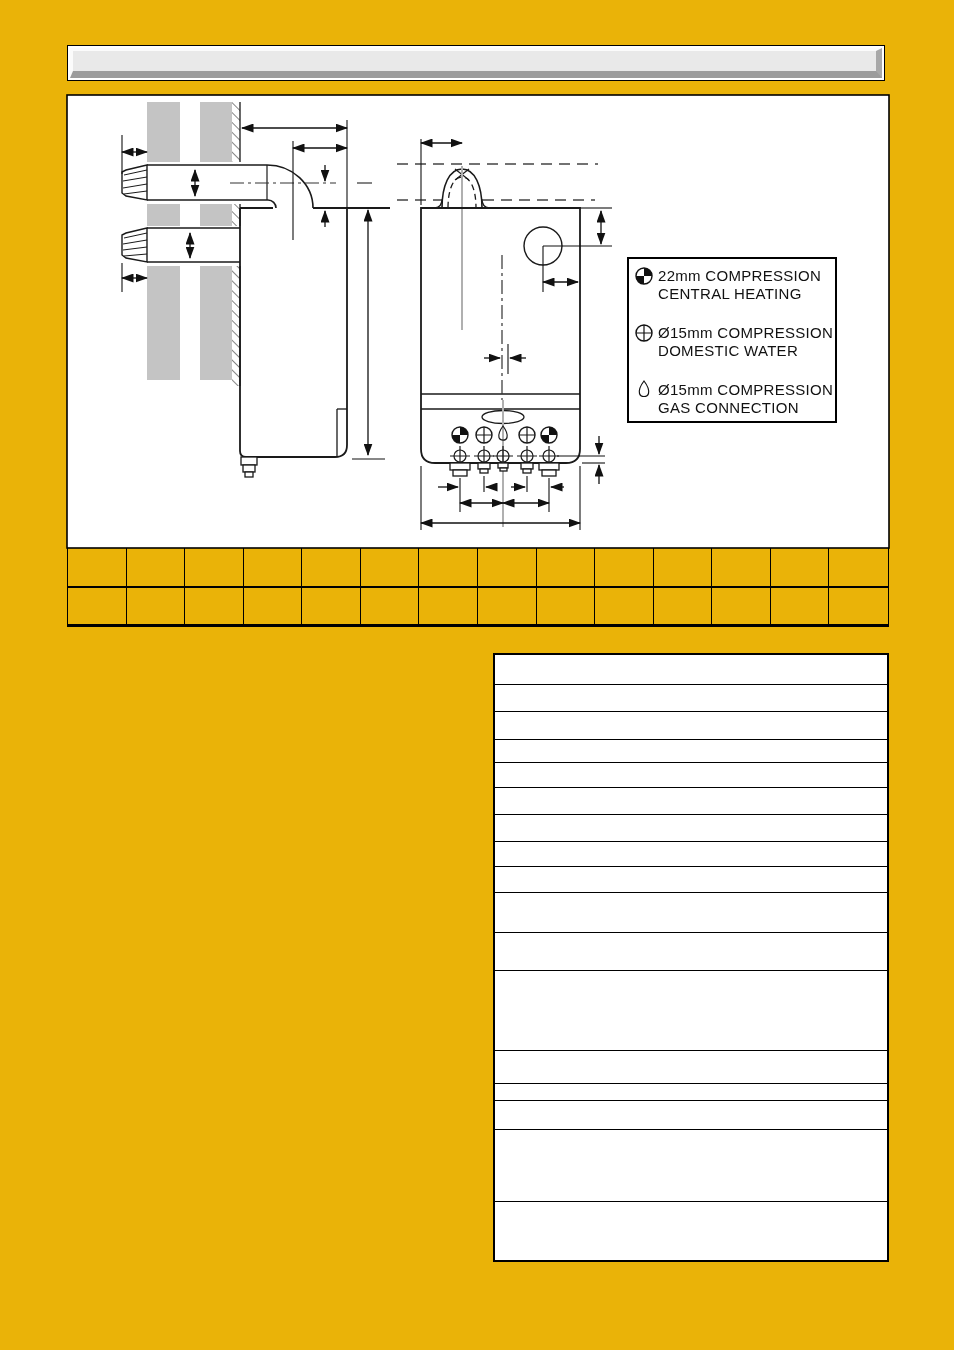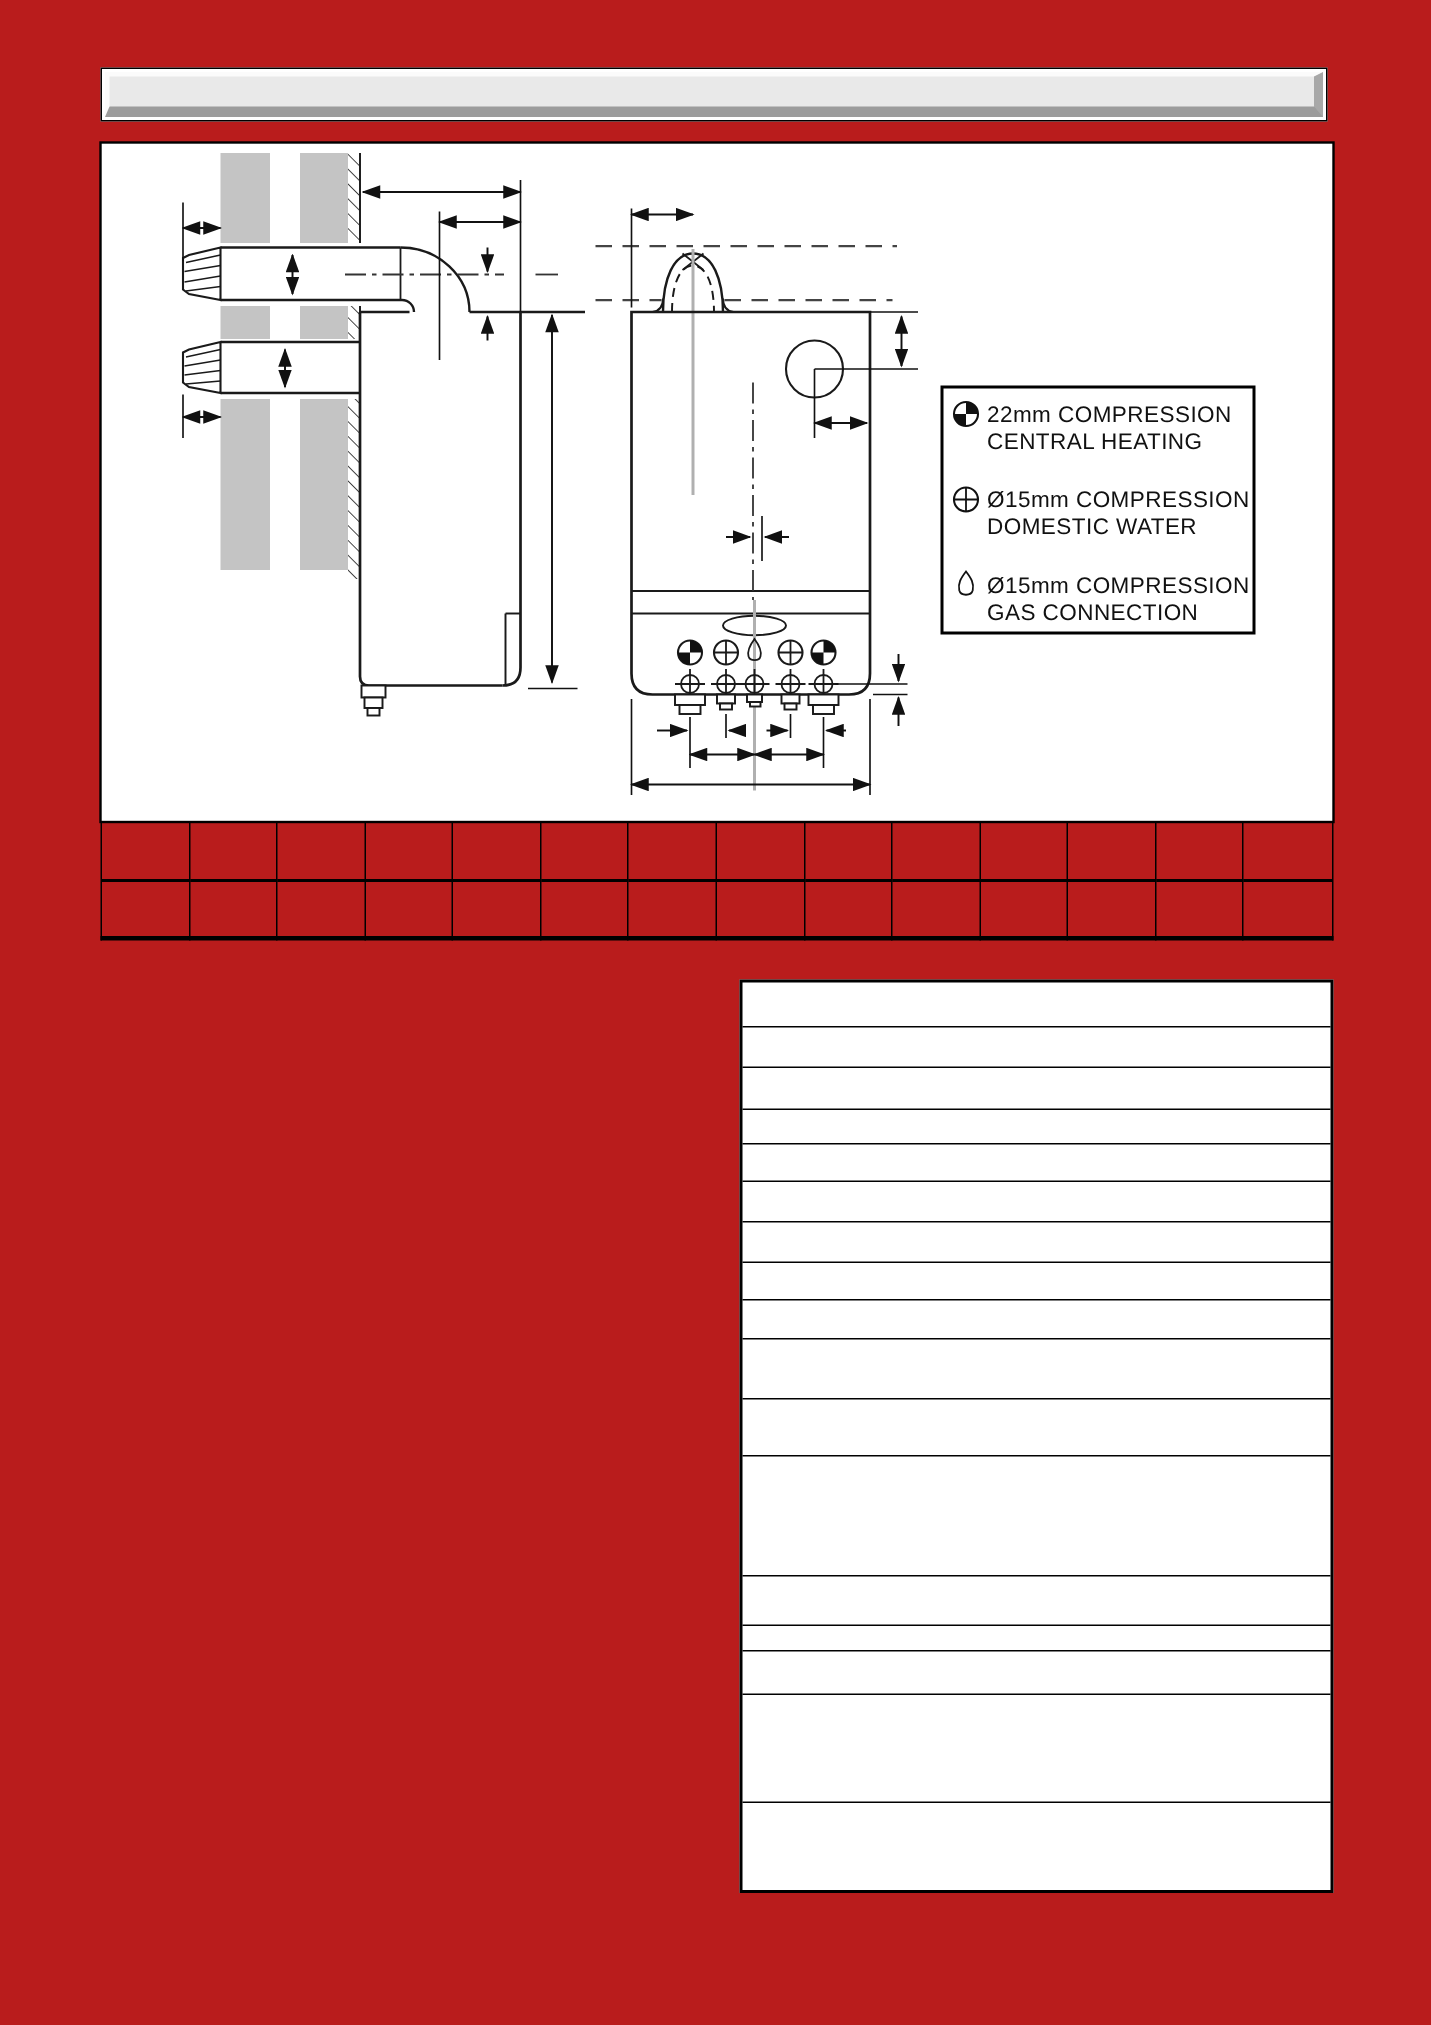--- a/index.html
+++ b/index.html
@@ -1,16 +1,16 @@
 <!DOCTYPE html>
 <html><head>
 <meta charset="utf-8">
 <style>
   html,body{margin:0;padding:0;background:#fff;}
-  .page{position:relative;width:954px;height:1350px;background:#b91c1c;overflow:hidden;
+  .page{position:relative;width:954px;height:1350px;background:#eab308;overflow:hidden;
         font-family:"Liberation Sans", sans-serif;}
   
   .banner{position:absolute;left:67px;top:45px;width:818px;height:36px;
           border:1.5px solid #000;background:#fff;padding:2px;box-sizing:border-box;}
   .banner-bar{width:100%;height:100%;box-sizing:border-box;background:#e9e9e9;
           border-top:3px solid #fbfbfb;border-left:3px solid #fbfbfb;
           border-bottom:7px solid #9c9c9c;border-right:6px solid #a8a8a8;}
   
   .diagram-svg{position:absolute;left:0;top:0;}
   

